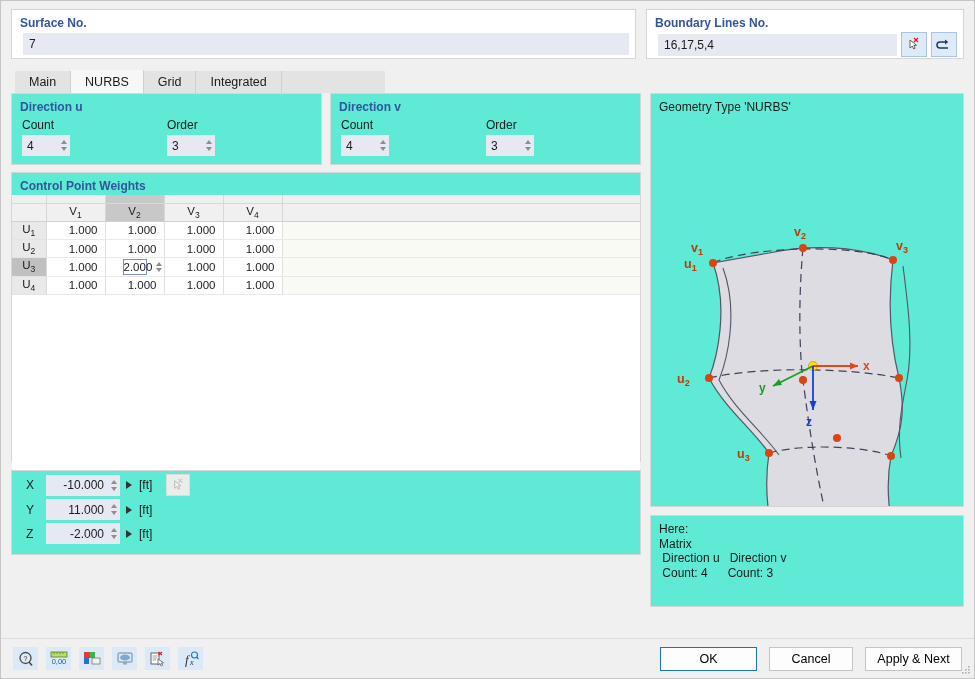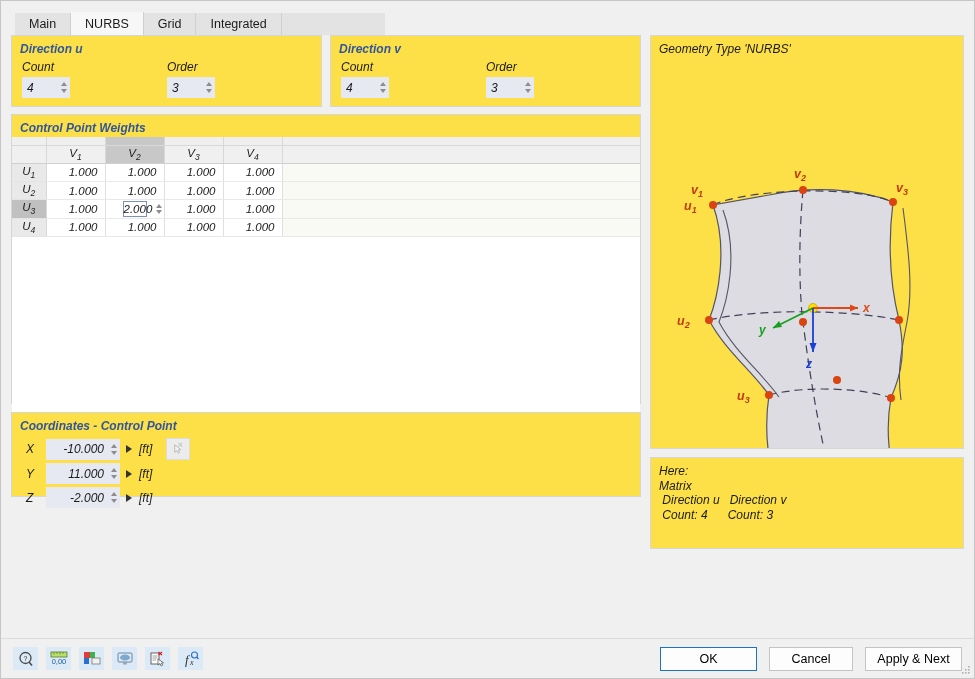--- a/index.html
+++ b/index.html
@@ -37,21 +37,21 @@
 
   
   .tabs { display:flex; margin:12px 16px 0 14px; height:22px; align-items:flex-end; }
   .tab { height:22px; padding:0 14px; background:#e3e3e3; display:flex; align-items:center; font-size:12.5px; color:#1b1b1b; border-right:1px solid #d0d0d0; }
   .tab.active { background:#f7f7f7; height:23px; }
   .tab-fill { flex:0 0 103px; height:22px; background:#e3e3e3; }
 
   
   .body-area { display:flex; padding:0 10px; gap:9px; }
   .left-col { width:630px; }
-  .panel { background:#fde047; border:1px solid #d6d6d6;font-style:italic; }
+  .panel { background:#5eead4; border:1px solid #d6d6d6; }
 
   .dir-row { display:flex; gap:8px; }
   .dir-box { width:311px; height:72px; position:relative; }
   .dir-inner { display:flex; padding:2px 0 0 10px; }
   .fld { width:145px; }
   .fld-label { font-size:12px; color:#1b1b1b; margin-bottom:3px; }
   .spin-field { display:flex; align-items:center; background:#e6e8f2; width:48px; height:21px; position:relative; }
   .spin-field .val { flex:1; padding-left:5px; font-size:12px; }
   .spin-arrows { display:flex; flex-direction:column; justify-content:center; align-items:center; width:13px; height:21px; gap:3px; }
   .ar-up, .ar-dn { width:0; height:0; border-left:3.5px solid transparent; border-right:3.5px solid transparent; }
@@ -102,20 +102,46 @@
   .btn.primary { border:1.6px solid #1a74c4; }
   .btn-ok { width:97px; } .btn-cancel { width:84px; } .btn-apply { width:97px; }
   .grip { position:absolute; right:3px; bottom:3px; width:10px; height:10px; }
 </style>
 </head>
 <body>
 
 <div class="window">
 
 
+  <div class="topwrap">
+    <div class="group-box surface-box">
+      <div class="group-title">Surface No.</div>
+      <div class="field-row">
+        <div class="txt-input surface-input">7</div>
+      </div>
+    </div>
+    <div class="group-box bnd-box">
+      <div class="group-title">Boundary Lines No.</div>
+      <div class="field-row">
+        <div class="txt-input bnd-input">16,17,5,4</div>
+        <div class="sq-btn">
+          <svg width="15" height="15" viewBox="0 0 15 15">
+            <path d="M4 3 L4 11 L6.3 9.1 L7.7 12 L9.2 11.2 L7.8 8.5 L10.5 8.3 Z" fill="#fff" stroke="#555" stroke-width="0.9"></path>
+            <path d="M8 1 L12 5 M12 1 L8 5" stroke="#d81c1c" stroke-width="1.3" fill="none"></path>
+          </svg>
+        </div>
+        <div class="sq-btn">
+          <svg width="16" height="14" viewBox="0 0 16 14">
+            <path d="M11 4 L4 4 A3 3 0 0 0 4 10 L12 10" stroke="#1b3a5e" stroke-width="1.5" fill="none"></path>
+            <path d="M9 1.6 L12.2 4 L9 6.4 Z" fill="#1b3a5e"></path>
+          </svg>
+        </div>
+      </div>
+    </div>
+  </div>
 
   <div class="tabs">
     <div class="tab">Main</div>
     <div class="tab active">NURBS</div>
     <div class="tab">Grid</div>
     <div class="tab">Integrated</div>
     <div class="tab-fill"></div>
   </div>
 
   <div class="body-area">
@@ -246,21 +272,20 @@
             <td class="tailcell"></td>
           </tr>
           <tr>
             <td class="tbl-blank" colspan="6"></td>
           </tr>
         </tbody>
           </table>
       </div>
 
       <div class="panel coord-box">
-        <div class="group-title">Coordinates - Control Point</div>
         <div class="crow">
           <span class="axis">X</span>
           <span class="cfield">
             <span class="val">-10.000</span>
             <span class="spin-arrows">
                 <i class="ar-up"></i>
                 <i class="ar-dn"></i>
               </span>
           </span>
           <span class="playglyph"></span>

